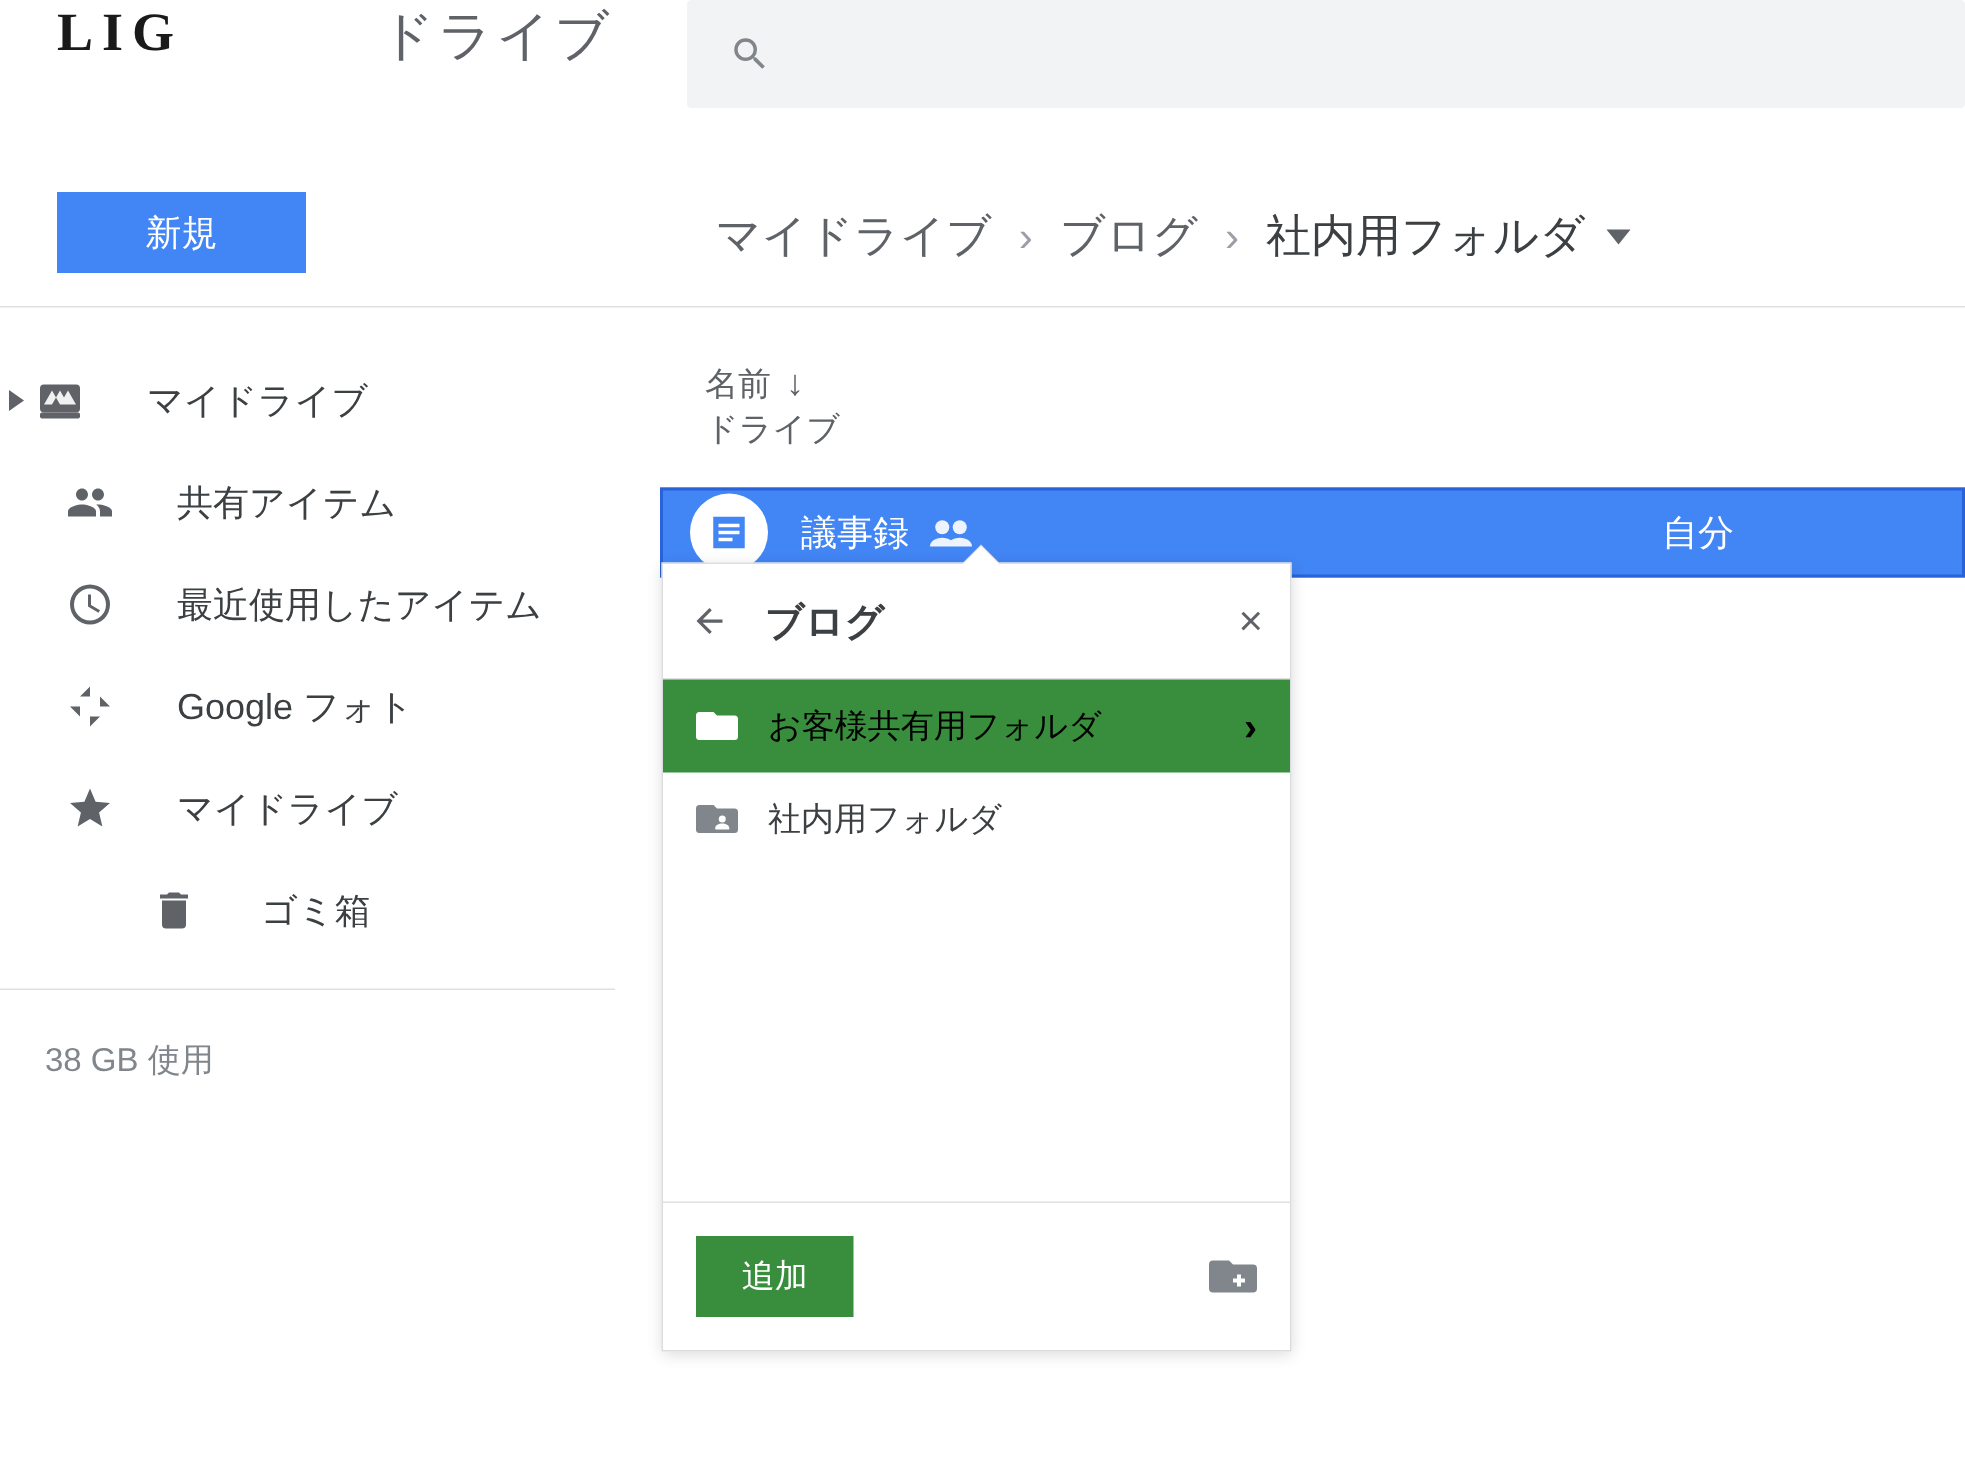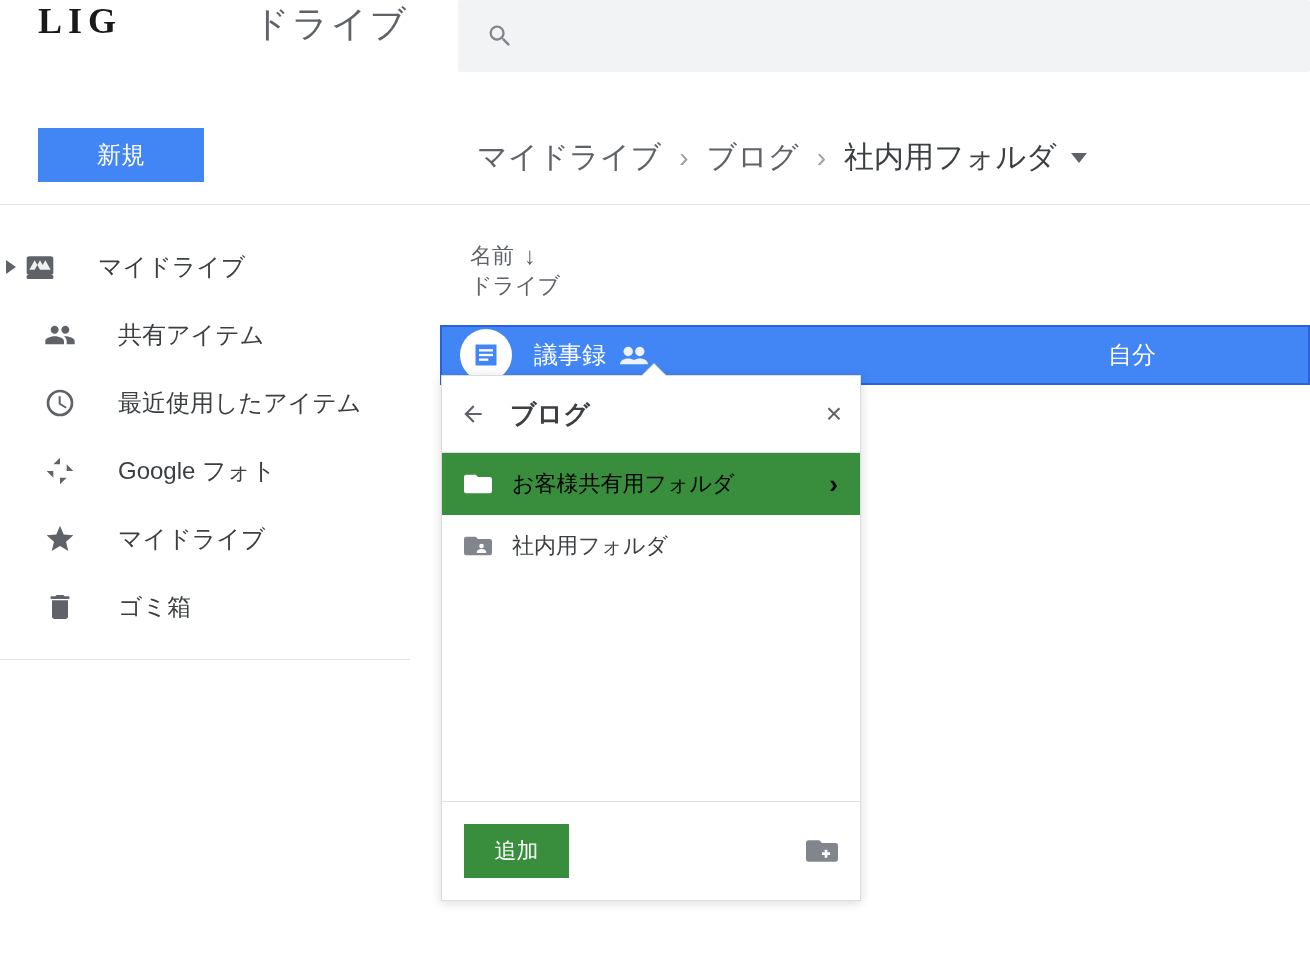--- a/index.html
+++ b/index.html
@@ -131,27 +131,28 @@
           <path d="M12 2l-5 5h5V2zm0 20l5-5h-5v5zm10-10l-5-5v5h5zM2 12l5 5v-5H2z"></path>
         </svg>
       <span>Google フォト</span>
     </div>
     <div class="side-item" style="padding-left:44px;">
       <svg class="side-icon" viewBox="0 0 24 24">
           <path d="M12 17.27L18.18 21l-1.64-7.03L22 9.24l-7.19-.61L12 2 9.19 8.63 2 9.24l5.46 4.73L5.82 21z"></path>
         </svg>
       <span>マイドライブ</span>
     </div>
-    <div class="side-item" style="padding-left:44px;">
+    <div class="side-item" style="padding-left:56px;margin-left:44px;">
       <svg class="side-icon" viewBox="0 0 24 24">
           <path d="M6 19a2 2 0 002 2h8a2 2 0 002-2V7H6v12zM19 4h-3.5l-1-1h-5l-1 1H5v2h14V4z"></path>
         </svg>
       <span>ゴミ箱</span>
     </div>
     <div class="divider"></div>
+    <div class="storage">38 GB 使用</div>
   </div>
 
   <div class="files">
     <div class="file-header">
       <div class="fh-name">
         <span>名前</span>
         <span class="sort-arrow">↓</span>
       </div>
       <div class="fh-owner">ドライブ</div>
     </div>

